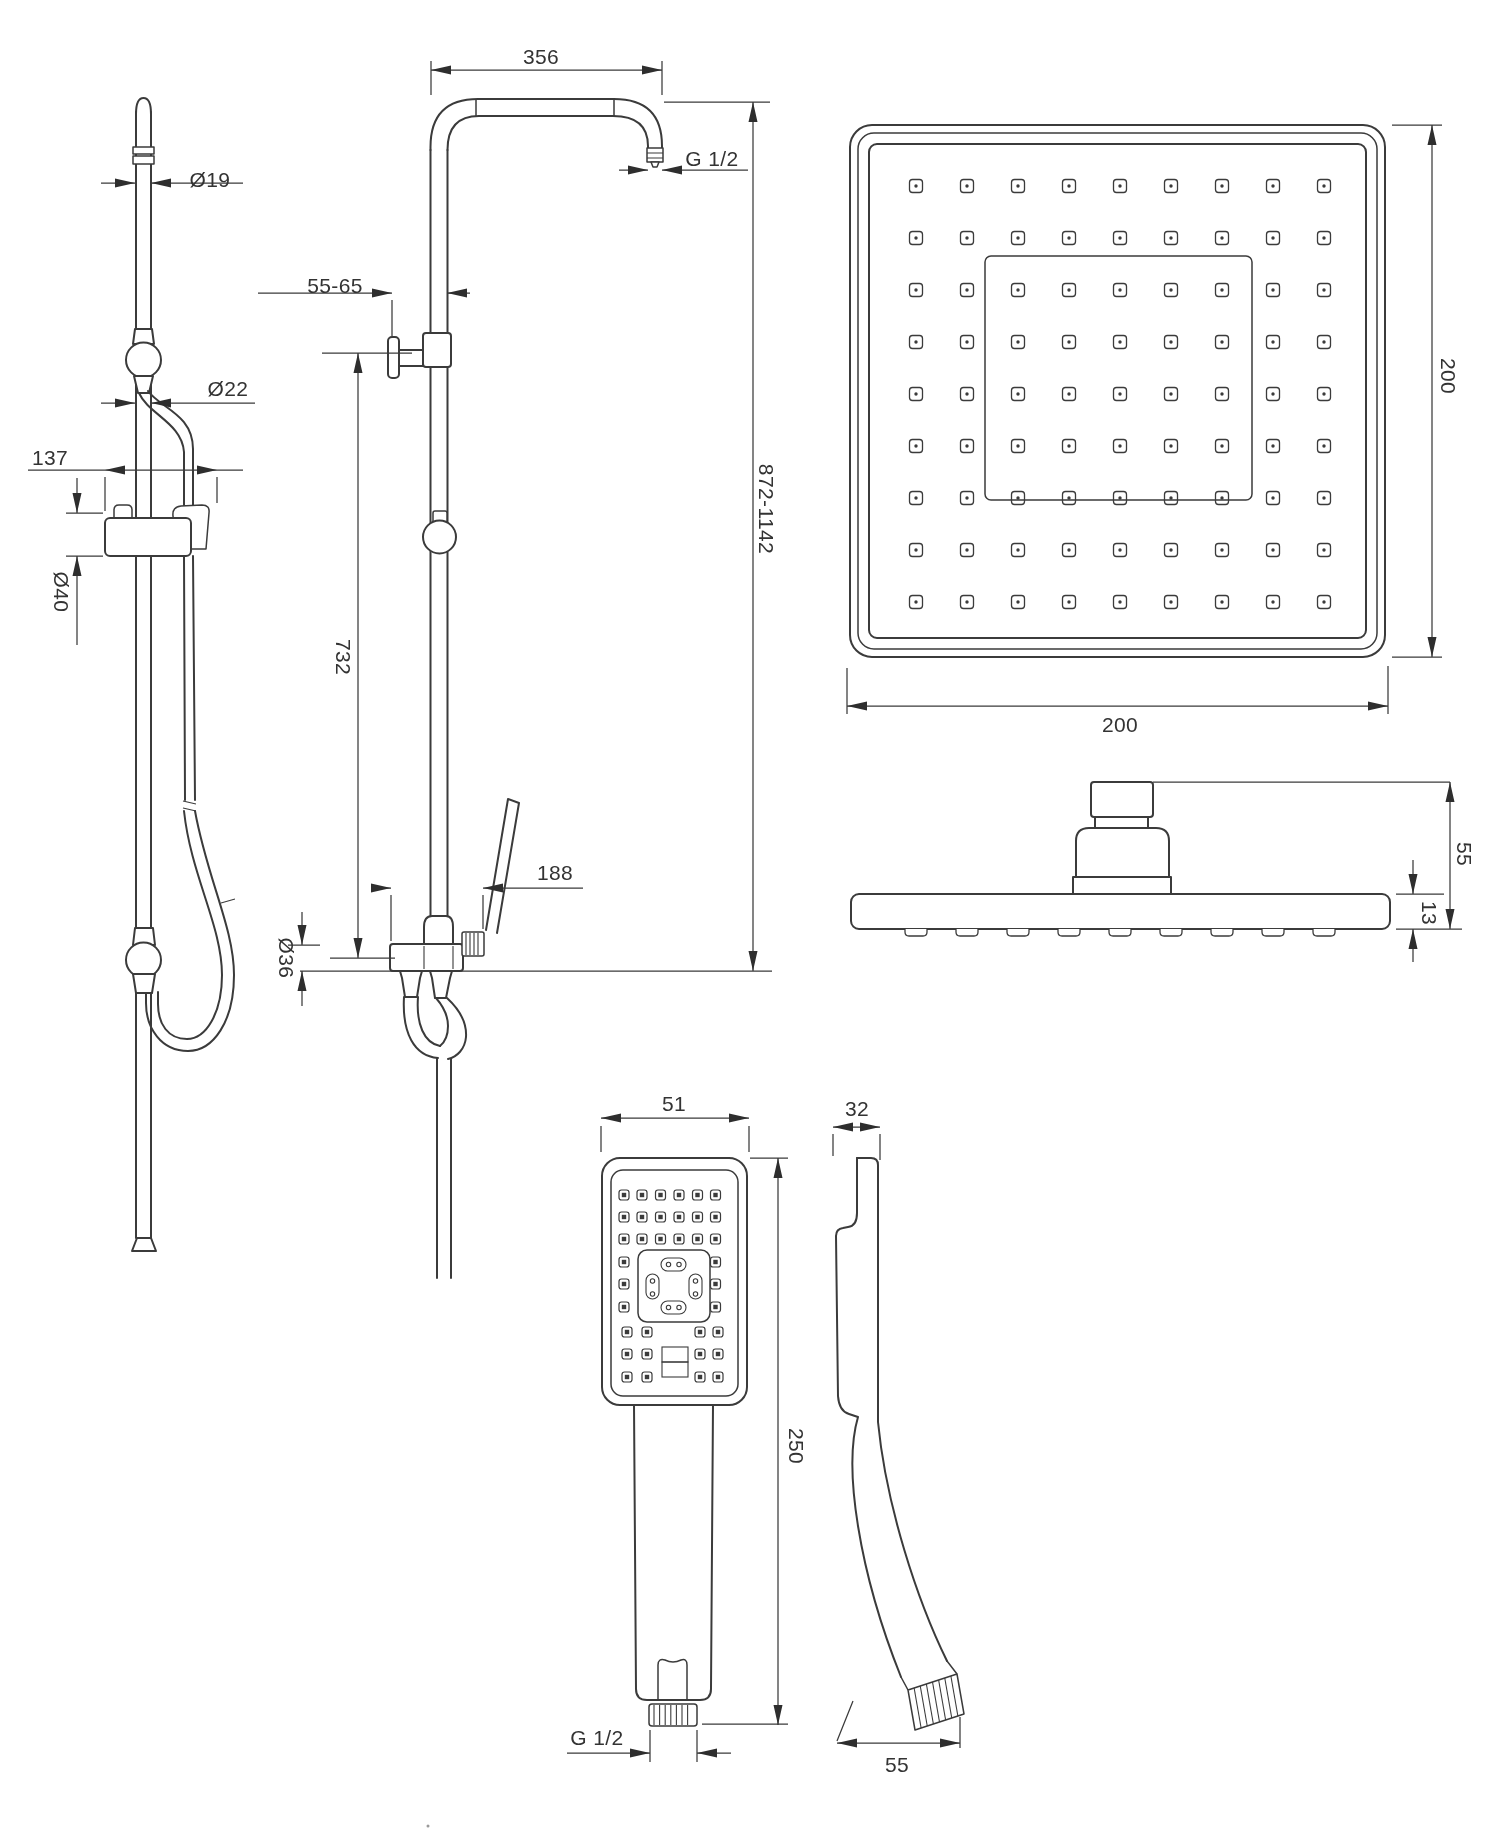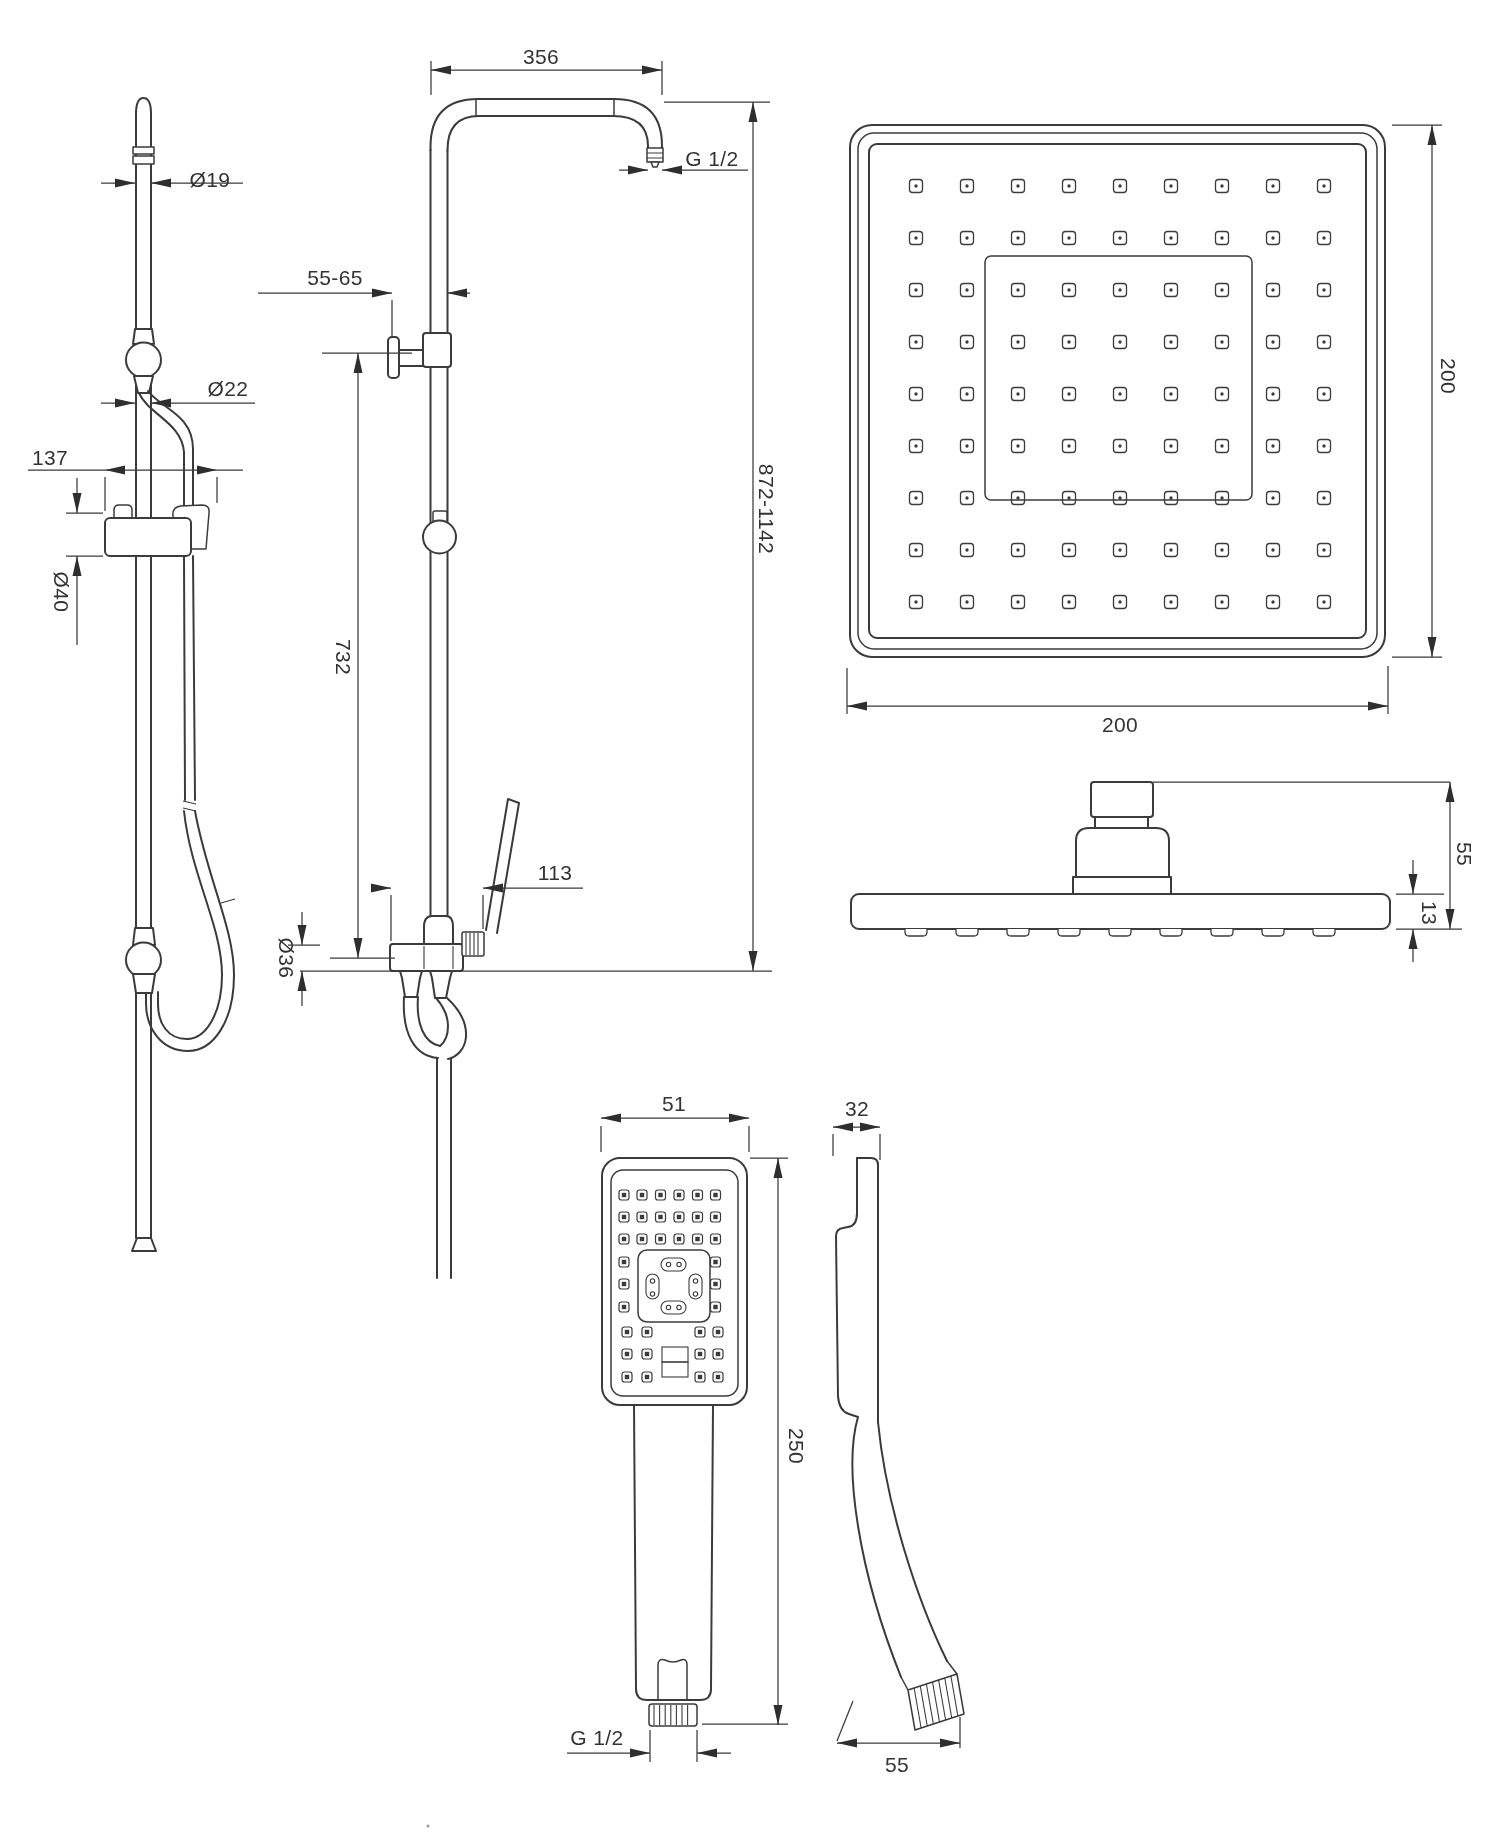--- a/index.html
+++ b/index.html
@@ -490,24 +490,24 @@
   <circle cx="428" cy="1826" r="1.5" fill="#9a9a9a"></circle>
 </svg>
 
   <div class="dim" style="left:160px;top:168px">Ø19</div>
   <div class="dim" style="left:178px;top:377px">Ø22</div>
   <div class="dim" style="left:0px;top:446px">137</div>
   <div class="dim rot" style="left:11px;top:580px">Ø40</div>
 
   <div class="dim" style="left:491px;top:45px">356</div>
   <div class="dim" style="left:662px;top:147px">G 1/2</div>
-  <div class="dim" style="left:285px;top:266px">55-65</div>
+  <div class="dim" style="left:285px;top:274px">55-65</div>
   <div class="dim rot" style="left:716px;top:497px">872-1142</div>
   <div class="dim rot" style="left:293px;top:645px">732</div>
-  <div class="dim" style="left:505px;top:861px">113</div>
+  <div class="dim" style="left:505px;top:861px">188</div>
   <div class="dim rot" style="left:236px;top:946px">Ø36</div>
 
   <div class="dim rot" style="left:1398px;top:364px">200</div>
   <div class="dim" style="left:1070px;top:713px">200</div>
   <div class="dim rot" style="left:1414px;top:842px">55</div>
   <div class="dim rot" style="left:1379px;top:901px">13</div>
 
   <div class="dim" style="left:624px;top:1092px">51</div>
   <div class="dim" style="left:807px;top:1097px">32</div>
   <div class="dim rot" style="left:746px;top:1434px">250</div>

